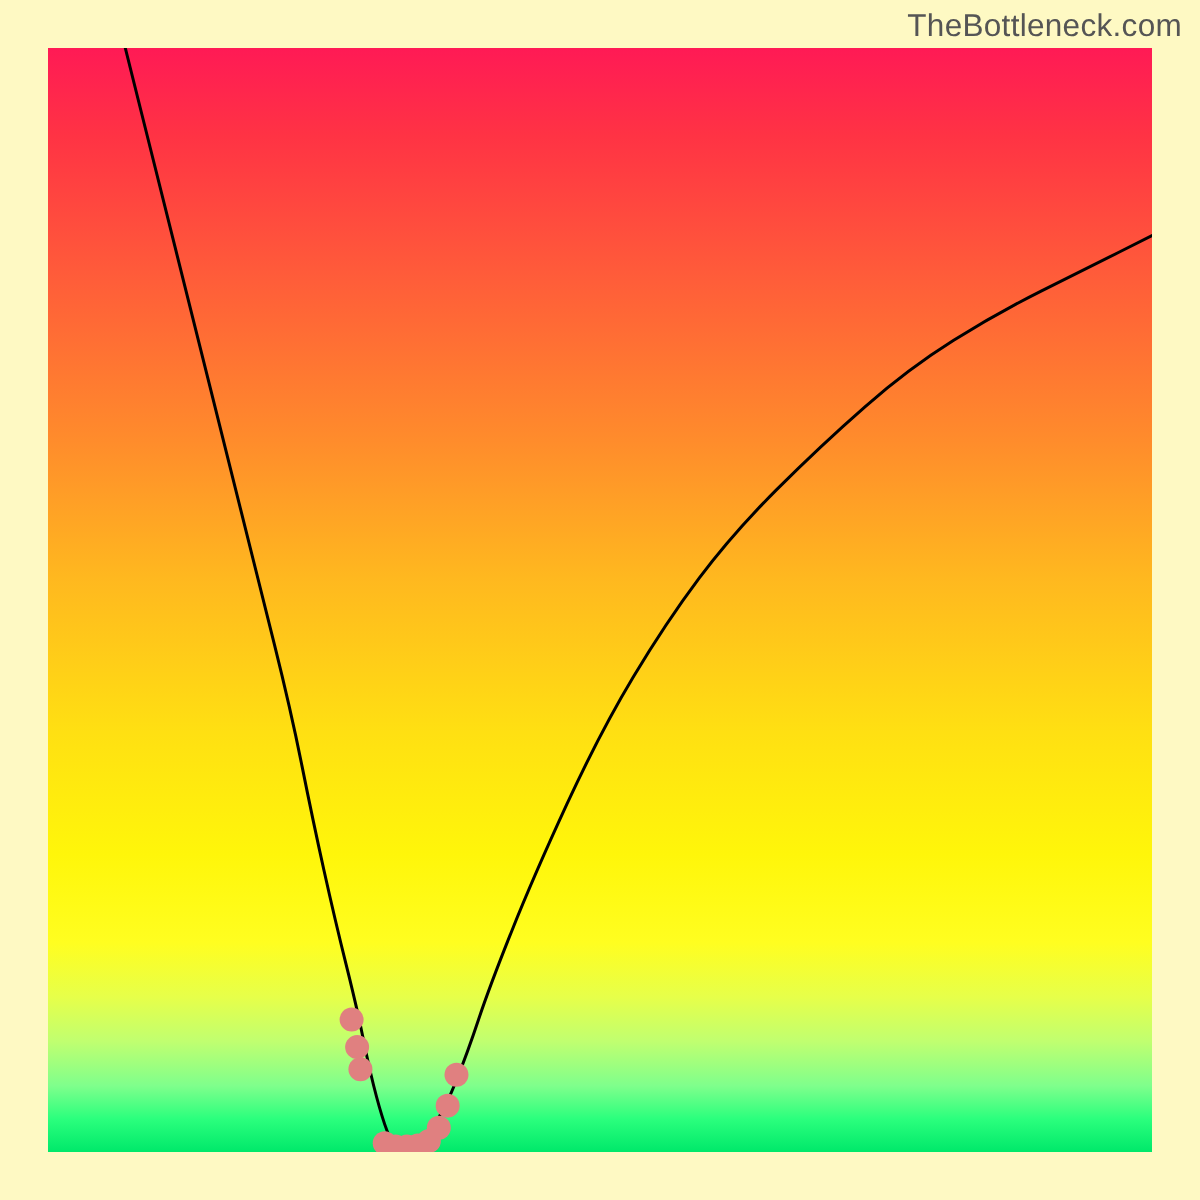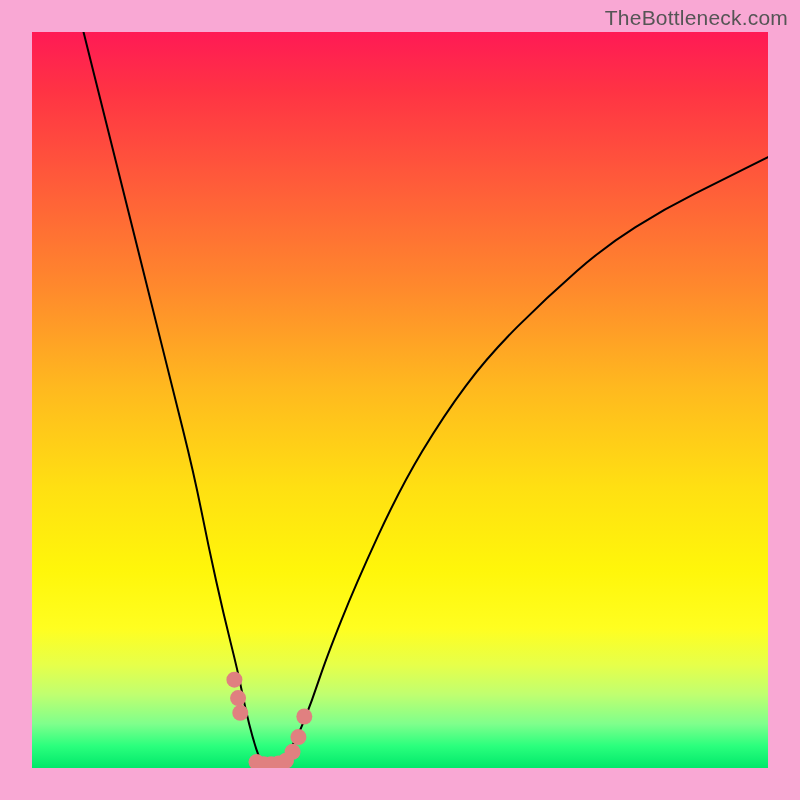--- a/index.html
+++ b/index.html
@@ -1,21 +1,21 @@
 <!DOCTYPE html>
 <html><head>
 <meta charset="utf-8">
 <style>
   * { margin: 0; padding: 0; box-sizing: border-box; }
   html, body { width: 800px; height: 800px; overflow: hidden; background: #fff; }
   .frame {
     position: relative;
     width: 800px;
     height: 800px;
-    background: #f9a8d4;
+    background: #fef9c3;
   }
   .plot {
     position: absolute;
     left: 32px;
     top: 32px;
     width: 736px;
     height: 736px;
     background: linear-gradient(to bottom,
       #ff1a55 0%,
       #ff3344 8%,

